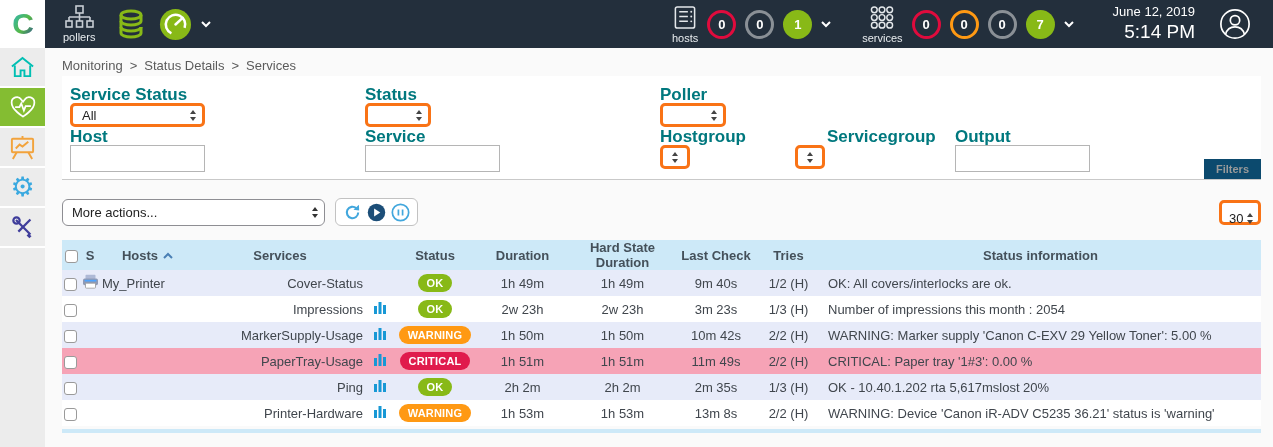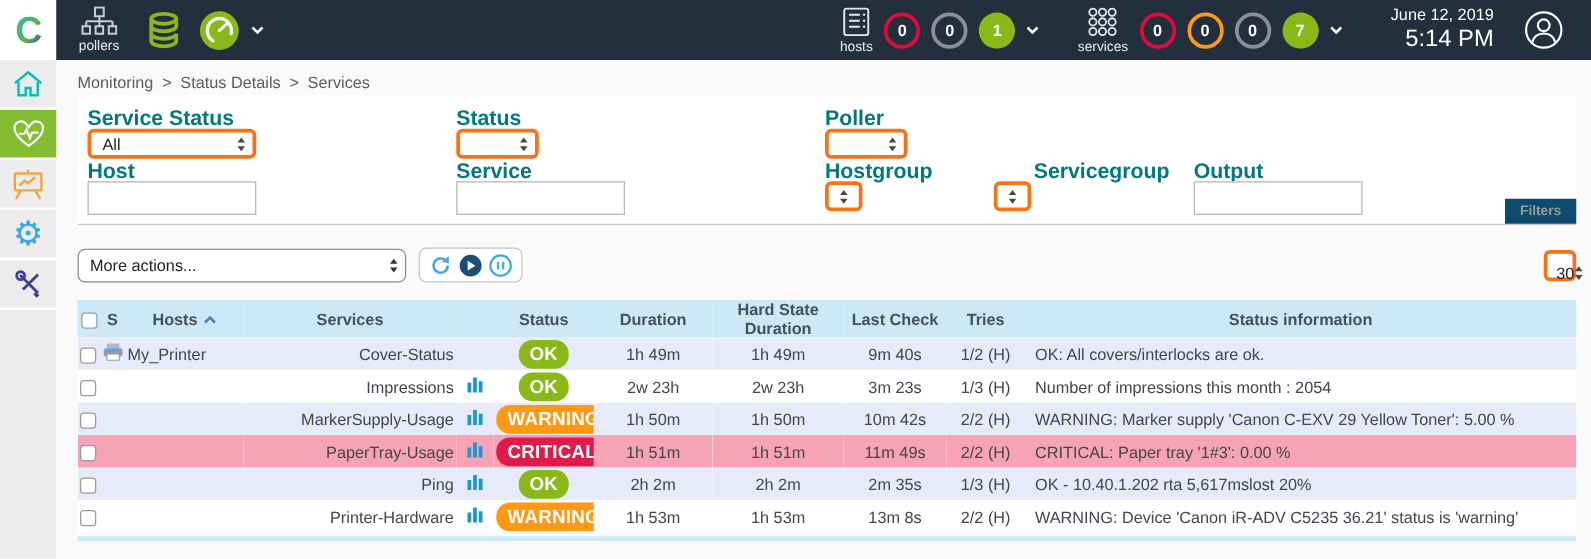--- a/index.html
+++ b/index.html
@@ -60,38 +60,38 @@
   .finput{width:135px;height:27px;border:1px solid #b5b5b5;background:#fff;font-size:13px;padding:0 5px;font-family:inherit;}
   .filters-tab{position:absolute;right:0;bottom:0;background:#0c4a6e;color:#9a9a9a;font-size:11px;font-weight:bold;
     padding:4px 12px;cursor:pointer;}
   
   .toolbar{margin-top:18px;display:flex;align-items:center;height:28px;}
   .more-actions{width:263px;height:27px;border-radius:6px;border:1px solid #8e8e93;}
   .btn-group{margin-left:10px;border:1px solid #c2c2c2;border-radius:6px;background:#fff;display:flex;align-items:center;
     gap:5px;padding:3px 7px;height:28px;}
   .btn-group .ibtn{display:flex;align-items:center;cursor:pointer;}
   .t-spacer{flex:1;}
-  .page-size{width:26px;height:25px;padding:12px 4px 0 7px;}
+  .page-size{width:42px;height:25px;padding:12px 4px 0 7px;}
   
   .table-wrap{margin-top:14px;}
   table{width:100%;border-collapse:collapse;table-layout:fixed;font-size:13px;color:var(--c-text);}
   thead th{background:var(--c-header-blue);height:28px;font-weight:bold;color:#44505a;text-align:center;
     font-size:13px;padding:0;cursor:pointer;}
   tbody td{height:26px;padding:0 2px;overflow:hidden;white-space:nowrap;}
   tr.row-alt{background:var(--c-alt-row);}
   tr.row-plain{background:#fff;}
   tr.row-critical{background:var(--c-critical-row);}
   .c-host{text-align:left;}
   .c-svc{text-align:right;padding-left:4px;margin-left:40px;}
   .c-s{text-align:center;}
   .c-chart,.c-status,.c-dur,.c-hsd,.c-lc,.c-tries{text-align:center;}
   .c-info{text-align:left;padding-left:8px;}
   th.th-info{text-align:center;}
   .badge{display:inline-block;min-width:20px;padding:3px 9px;border-radius:11px;color:#fff;font-weight:bold;
-    font-size:15px;letter-spacing:.2px;}
+    font-size:11px;letter-spacing:.2px;}
   .badge-ok{background:var(--c-green);}
   .badge-warning{background:var(--c-orange);}
   .badge-critical{background:#e01b4c;}
   input[type=checkbox]{appearance:none;-webkit-appearance:none;width:13px;height:13px;border:1px solid #9a9a9a;
     border-radius:3px;background:#fff;margin:0;vertical-align:middle;cursor:pointer;}
   .host-link,.svc-link{cursor:pointer;}
   .chart-ic{cursor:pointer;display:inline-flex;}
   .sort-caret{margin-left:5px;vertical-align:1px;}
   .bottom-strip{height:4px;background:var(--c-header-blue);margin-top:3px;}
 </style>

